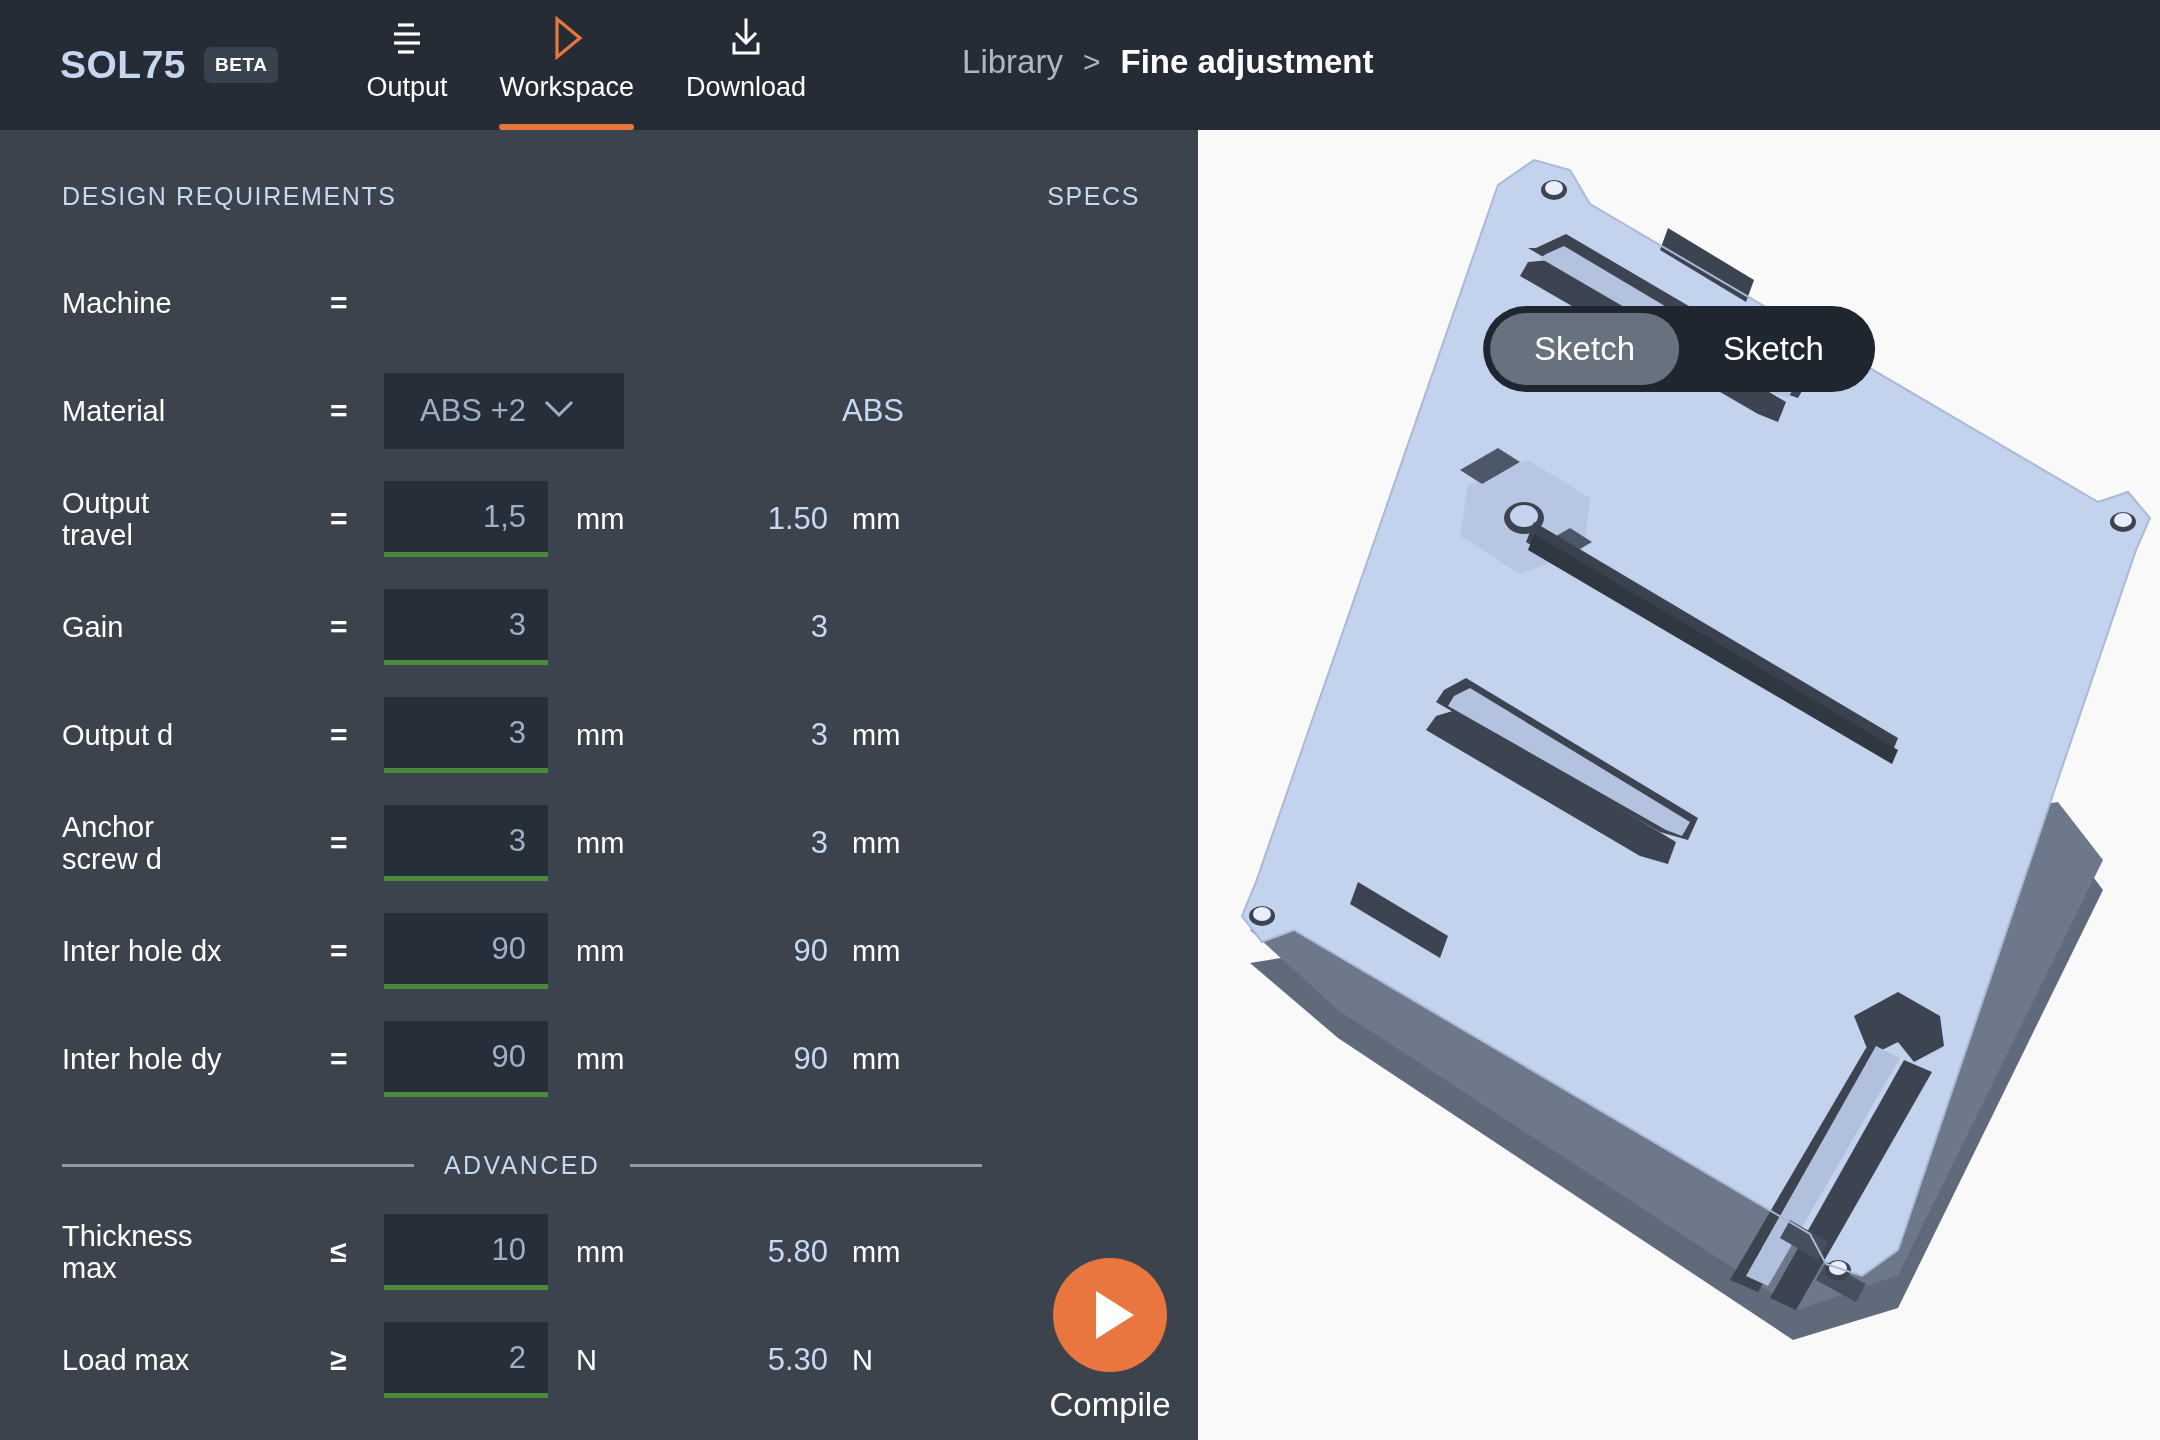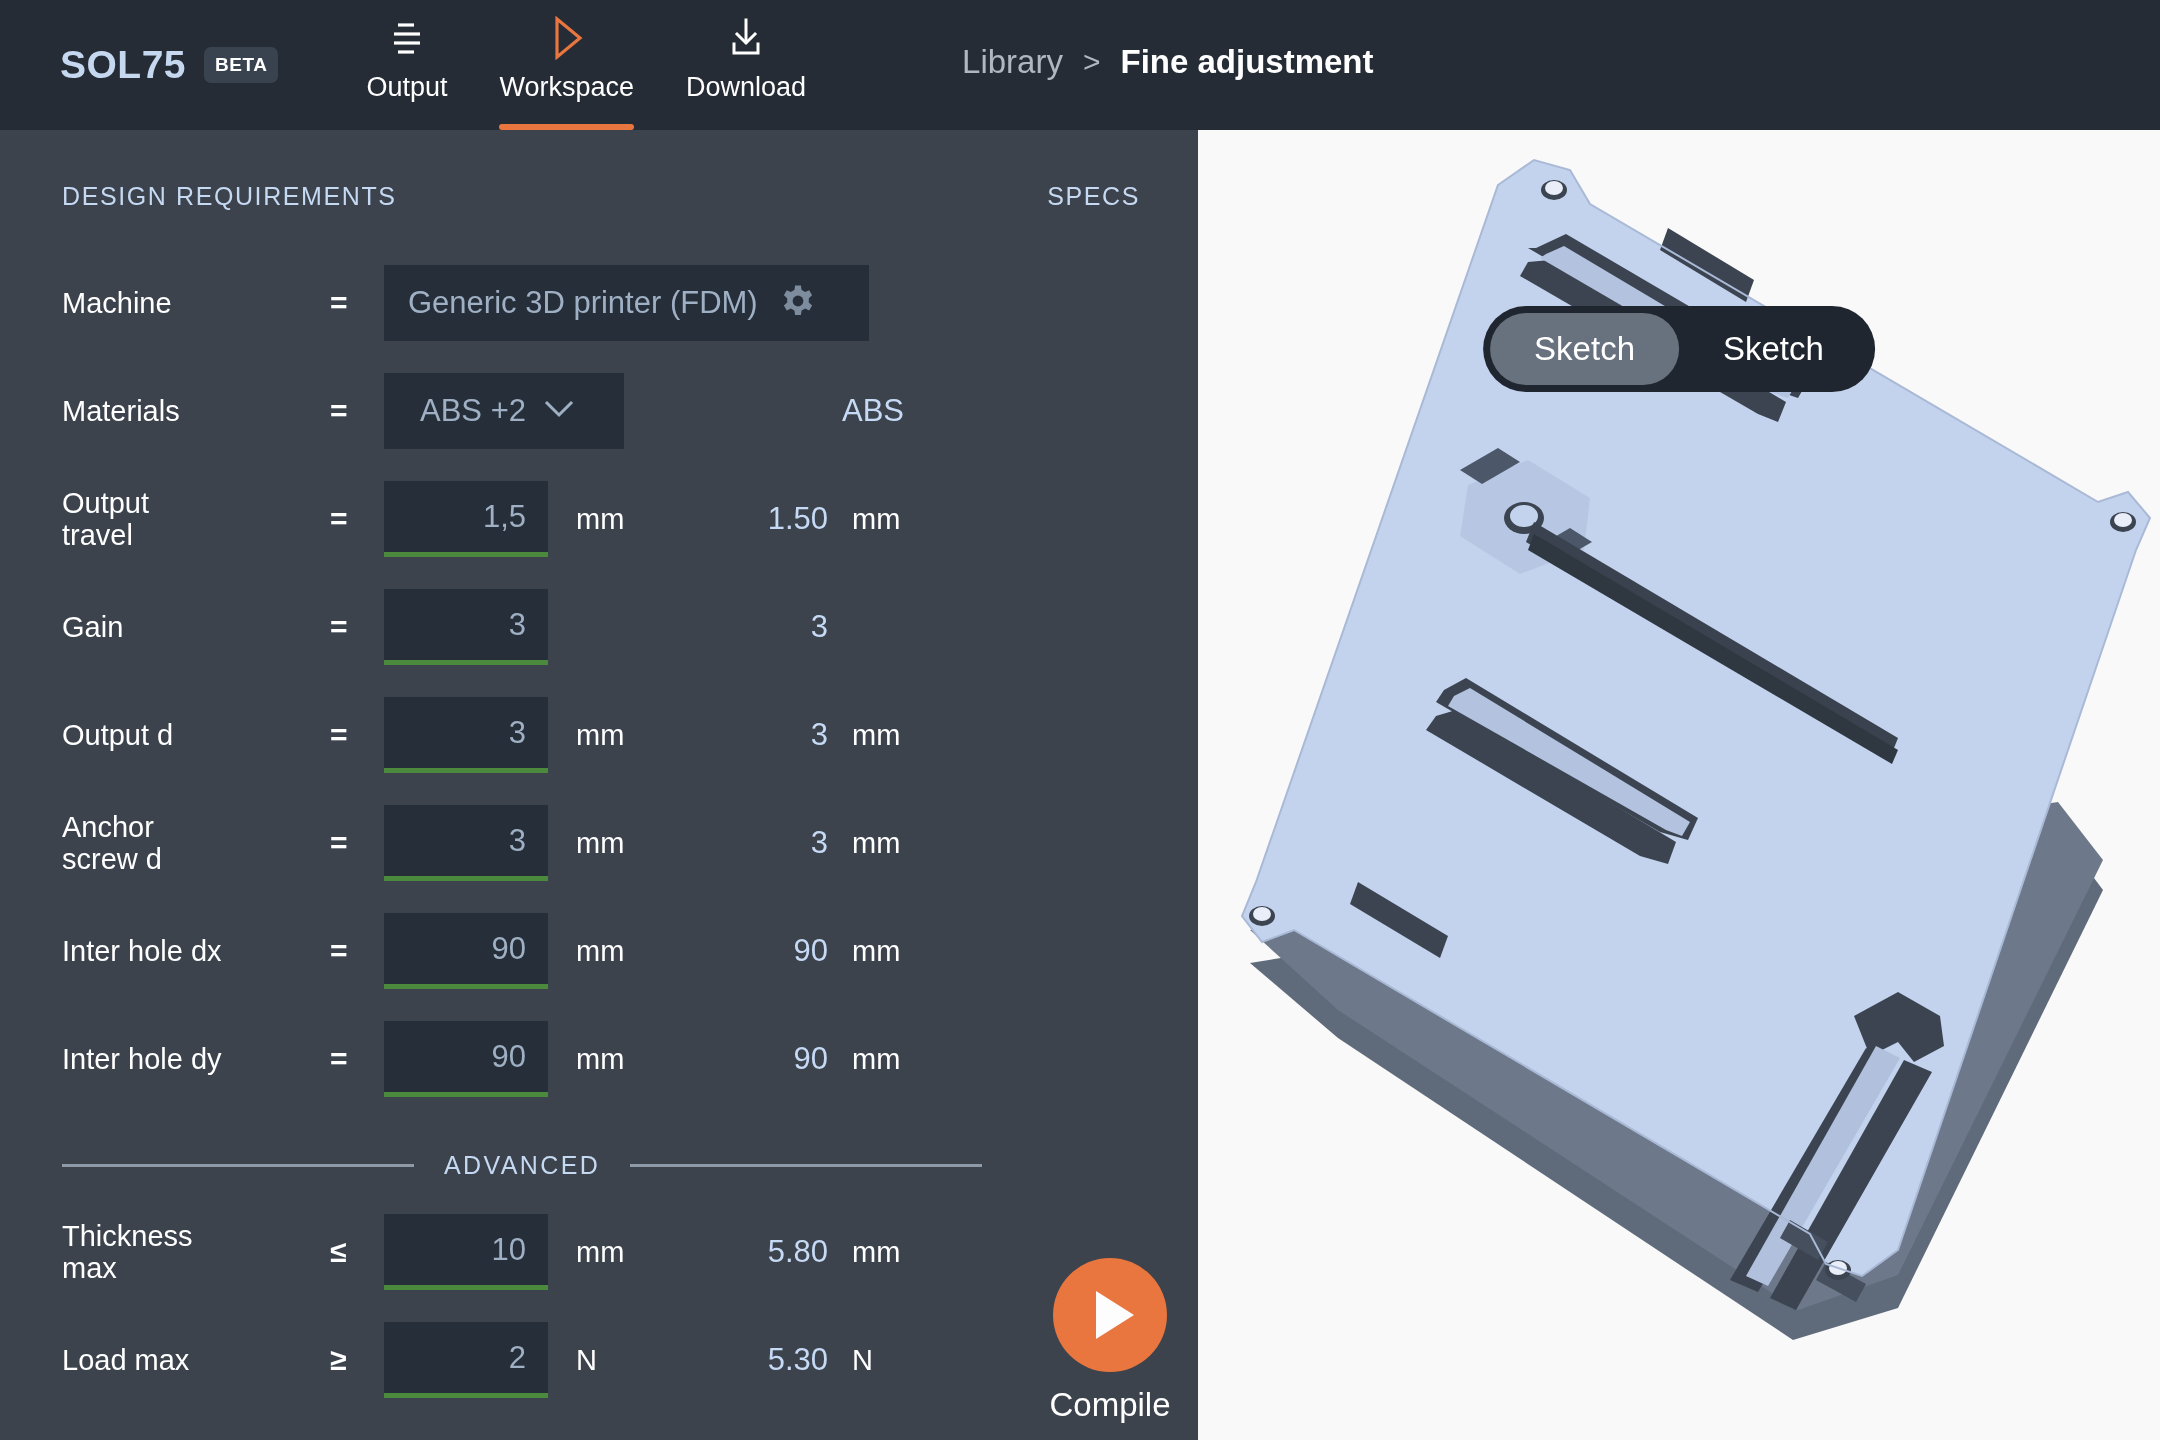--- a/index.html
+++ b/index.html
@@ -361,35 +361,25 @@
       <div class="col-head">
         <div class="ch-req">DESIGN REQUIREMENTS</div>
         <div class="ch-specs">SPECS</div>
       </div>
 
       <div class="rows">
 
         <div class="row">
           <div class="row-label">Machine</div>
           <div class="row-op">=</div>
-          <div class="field machine">
-            <span class="machine-text">Generic 3D printer (FDM)</span>
-            <span>
-              <svg width="36" height="36" viewBox="0 0 36 36">
-                <path fill="#7e8d9e" d="M18 11.6a6.4 6.4 0 1 0 0 12.8 6.4 6.4 0 0 0 0-12.8zm0 9.6a3.2 3.2 0 1 1 0-6.4 3.2 3.2 0 0 1 0 6.4z"></path>
-                <path fill="#7e8d9e" d="M15.1 2.6h5.8l.7 4.4 3.6 2.1 4-1.9 2.9 5-3.3 3v4.2l3.3 3-2.9 5-4-1.9-3.6 2.1-.7 4.4h-5.8l-.7-4.4-3.6-2.1-4 1.9-2.9-5 3.3-3v-4.2l-3.3-3 2.9-5 4 1.9 3.6-2.1z"></path>
-                <circle cx="18" cy="18" r="5.4" fill="#262e39"></circle>
-              </svg>
-            </span>
-          </div>
           <div class="unit blank">&nbsp;</div>
         </div>
 
         <div class="row">
-          <div class="row-label">Materials</div>
+          <div class="row-label">Material</div>
           <div class="row-op">=</div>
           <div class="field material">
             <span class="material-text">ABS  +2</span>
             <span>
               <svg width="34" height="24" viewBox="0 0 34 24">
                 <polyline points="5,6 17,18 29,6" fill="none" stroke="#9fb0c4" stroke-width="3" stroke-linecap="square"></polyline>
               </svg>
             </span>
           </div>
           <div class="unit blank">&nbsp;</div>

